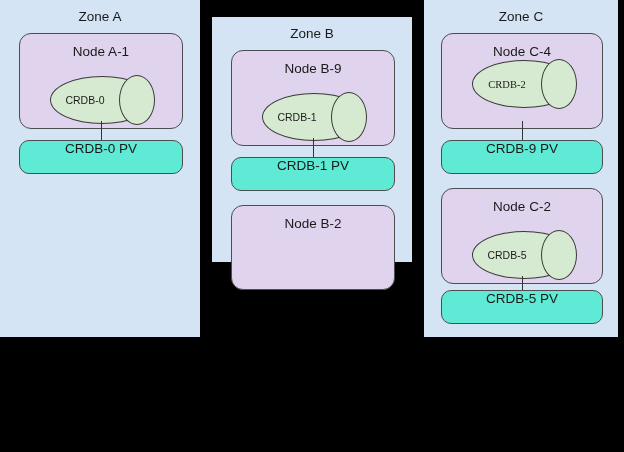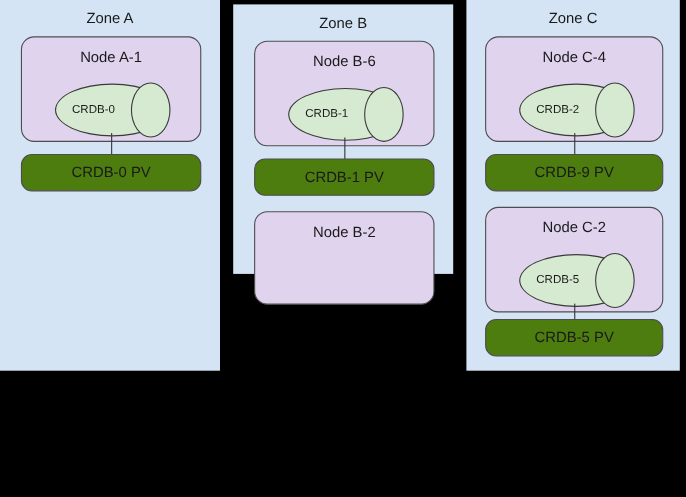--- a/index.html
+++ b/index.html
@@ -101,26 +101,26 @@
     text-align: center;
     font-size: 10.5px;
     color: #1a1a1a;
     line-height: 13px;
     white-space: nowrap;
   }
 
   
   .pv {
     position: absolute;
-    background: #4d7c0f;
+    background: #5eead4;
     border: 1px solid #4d4d4d;
     border-radius: 10px;
     box-sizing: border-box;
     display: flex;
-    align-items: center;
+    align-items: flex-start;
     justify-content: center;
   }
   .pv-label {
     font-size: 13.5px;
     color: #1a1a1a;
     line-height: 16px;
     white-space: nowrap;
   }
 
   
@@ -147,25 +147,25 @@
       </div>
     </div>
 
     <div class="connector" style="left:100px; top:120px; height:20px;"></div>
 
     <div class="pv" style="left:18px; top:139px; width:164px; height:34px;">
       <span class="pv-label">CRDB-0 PV</span>
     </div>
   </div>
 
-  <div class="zone" style="left:212px; top:4px; width:200px; height:245px;">
+  <div class="zone" style="left:212px; top:17px; width:200px; height:245px;">
     <div class="zone-title">Zone B</div>
 
     <div class="node" style="left:18px; top:32px; width:164px; height:96px;">
-      <div class="node-title">Node B-6</div>
+      <div class="node-title">Node B-9</div>
       <div class="cyl" style="left:30px; top:42px; width:104px; height:48px;">
         <div class="cyl-body"></div>
         <div class="cyl-cap"></div>
         <div class="cyl-label">CRDB-1</div>
       </div>
     </div>
 
     <div class="connector" style="left:100px; top:120px; height:20px;"></div>
 
     <div class="pv" style="left:18px; top:139px; width:164px; height:34px;">
@@ -175,21 +175,21 @@
     <div class="node" style="left:18px; top:187px; width:164px; height:85px;">
       <div class="node-title">Node B-2</div>
     </div>
   </div>
 
   <div class="zone" style="left:424px; top:0px; width:194px; height:337px;">
     <div class="zone-title">Zone C</div>
 
     <div class="node" style="left:16px; top:32px; width:162px; height:96px;">
       <div class="node-title">Node C-4</div>
-      <div class="cyl" style="left:30px; top:42px; width:104px; height:48px;">
+      <div class="cyl" style="left:30px; top:26px; width:104px; height:48px;font-family:Liberation Serif, serif;">
         <div class="cyl-body"></div>
         <div class="cyl-cap"></div>
         <div class="cyl-label">CRDB-2</div>
       </div>
     </div>
 
     <div class="connector" style="left:97px; top:120px; height:20px;"></div>
 
     <div class="pv" style="left:16px; top:139px; width:162px; height:34px;">
       <span class="pv-label">CRDB-9 PV</span>

